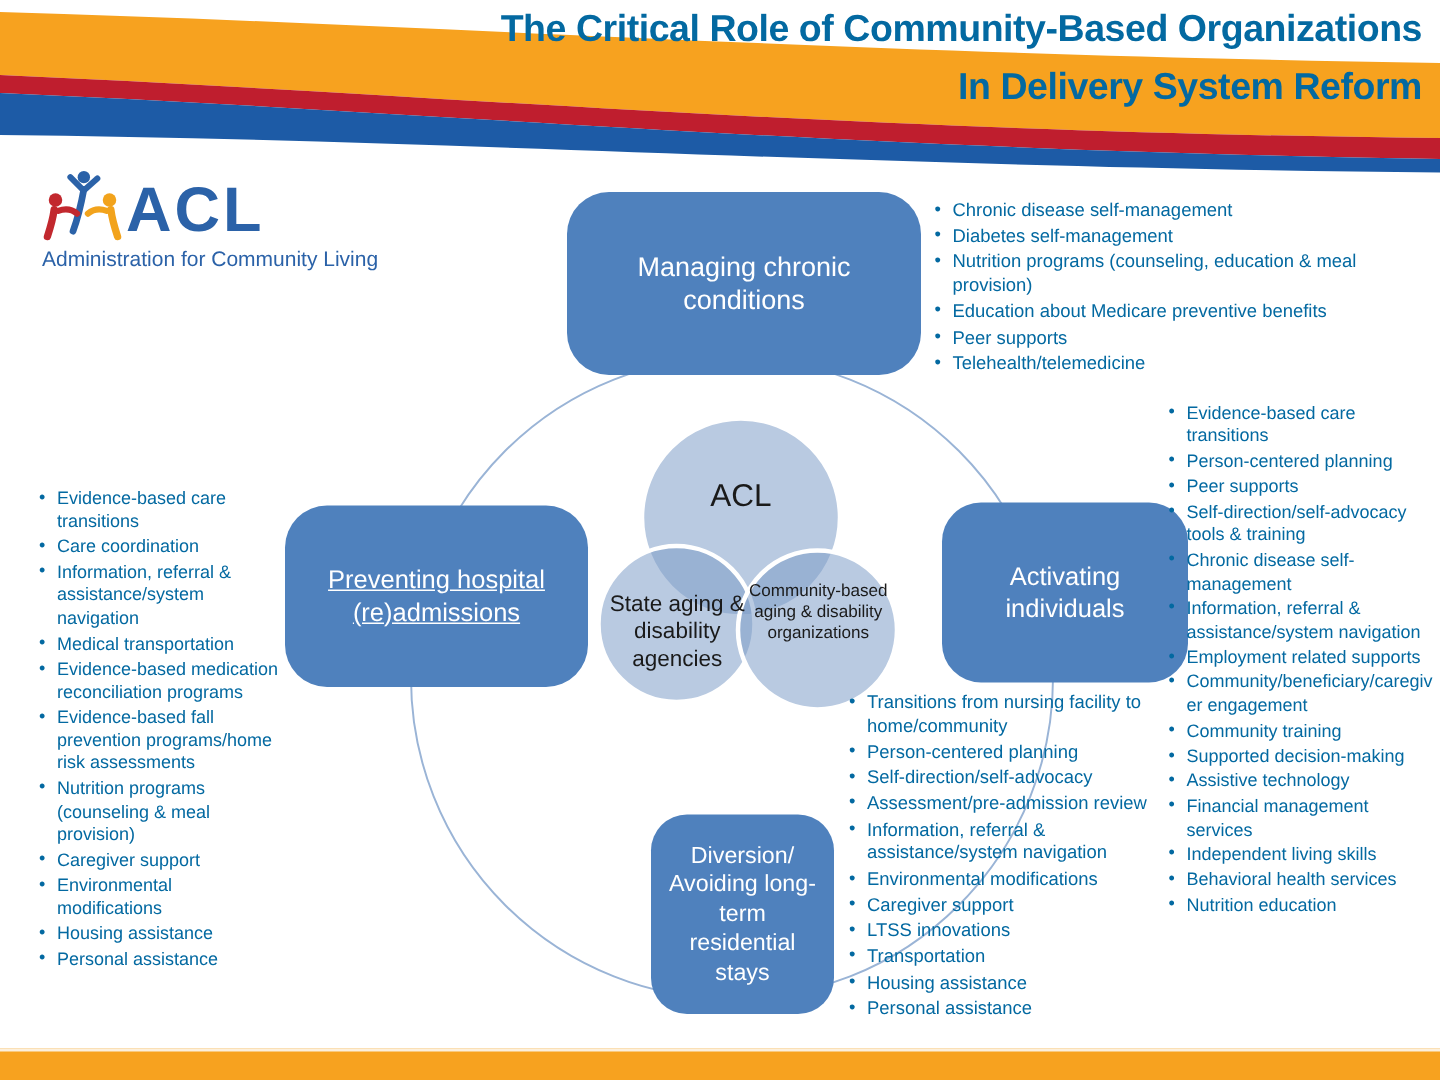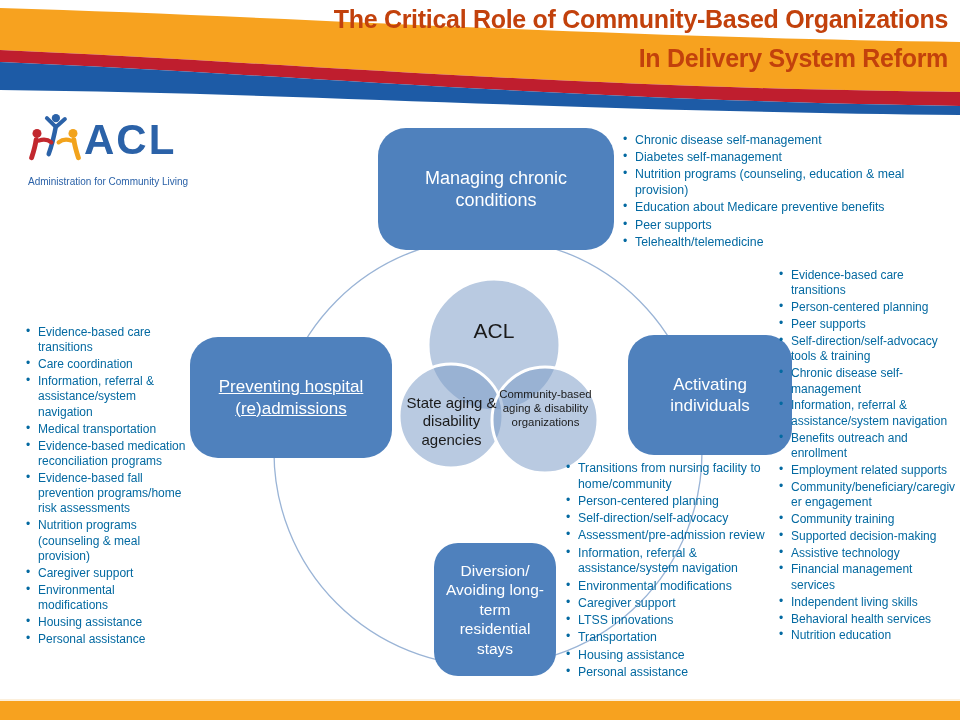--- a/index.html
+++ b/index.html
@@ -4,33 +4,33 @@
 <style>
   html,body{margin:0;padding:0;background:#e8e8e8;}
   .slide{
     position:relative;width:960px;height:720px;background:#ffffff;
     overflow:hidden;font-family:"Liberation Sans",sans-serif;
   }
   
   .header-swoosh{position:absolute;top:0;left:0;width:960px;height:125px;}
   .slide-title{
     position:absolute;right:12px;text-align:right;font-weight:700;
-    font-size:25px;color:#c2410c;letter-spacing:-0.3px;white-space:nowrap;z-index:5;
+    font-size:25px;color:#0369a1;letter-spacing:-0.3px;white-space:nowrap;z-index:5;
   }
   .slide-title.l1{top:5px;}
   .slide-title.l2{top:44px;}
   
   .logo{position:absolute;left:28px;top:112px;width:185px;z-index:4;}
   .logo-top{display:flex;align-items:flex-end;}
   .logo-figs{width:54px;height:50px;flex:0 0 auto;}
   .logo-acl{
     font-size:42px;line-height:44px;font-weight:700;color:#2b62a8;
     letter-spacing:2px;margin-left:2px;
   }
-  .logo-tag{font-size:10px;color:#2b62a8;margin-top:14px;white-space:nowrap;}
+  .logo-tag{font-size:14px;color:#2b62a8;margin-top:2px;white-space:nowrap;}
   
   .ring-layer{position:absolute;top:0;left:0;width:960px;height:720px;z-index:1;}
   
   .node{
     position:absolute;background:#4f81bd;color:#ffffff;z-index:3;
     display:flex;align-items:center;justify-content:center;text-align:center;
     box-sizing:border-box;
   }
   .node-inner{line-height:1.25;}
   .node-top{left:378px;top:128px;width:236px;height:122px;border-radius:28px;font-size:18px;}
@@ -131,21 +131,20 @@
       <li>Peer supports</li>
       <li>Telehealth/telemedicine</li>
     </ul>
   <ul class="blist list-activating">
       <li>Evidence-based care transitions</li>
       <li>Person-centered planning</li>
       <li>Peer supports</li>
       <li>Self-direction/self-advocacy tools &amp; training</li>
       <li>Chronic disease self-management</li>
       <li>Information, referral &amp; assistance/system navigation</li>
-      <li>Benefits outreach and enrollment</li>
       <li>Employment related supports</li>
       <li>Community/beneficiary/caregiver engagement</li>
       <li>Community training</li>
       <li>Supported decision-making</li>
       <li>Assistive technology</li>
       <li>Financial management services</li>
       <li>Independent living skills</li>
       <li>Behavioral health services</li>
       <li>Nutrition education</li>
     </ul>

